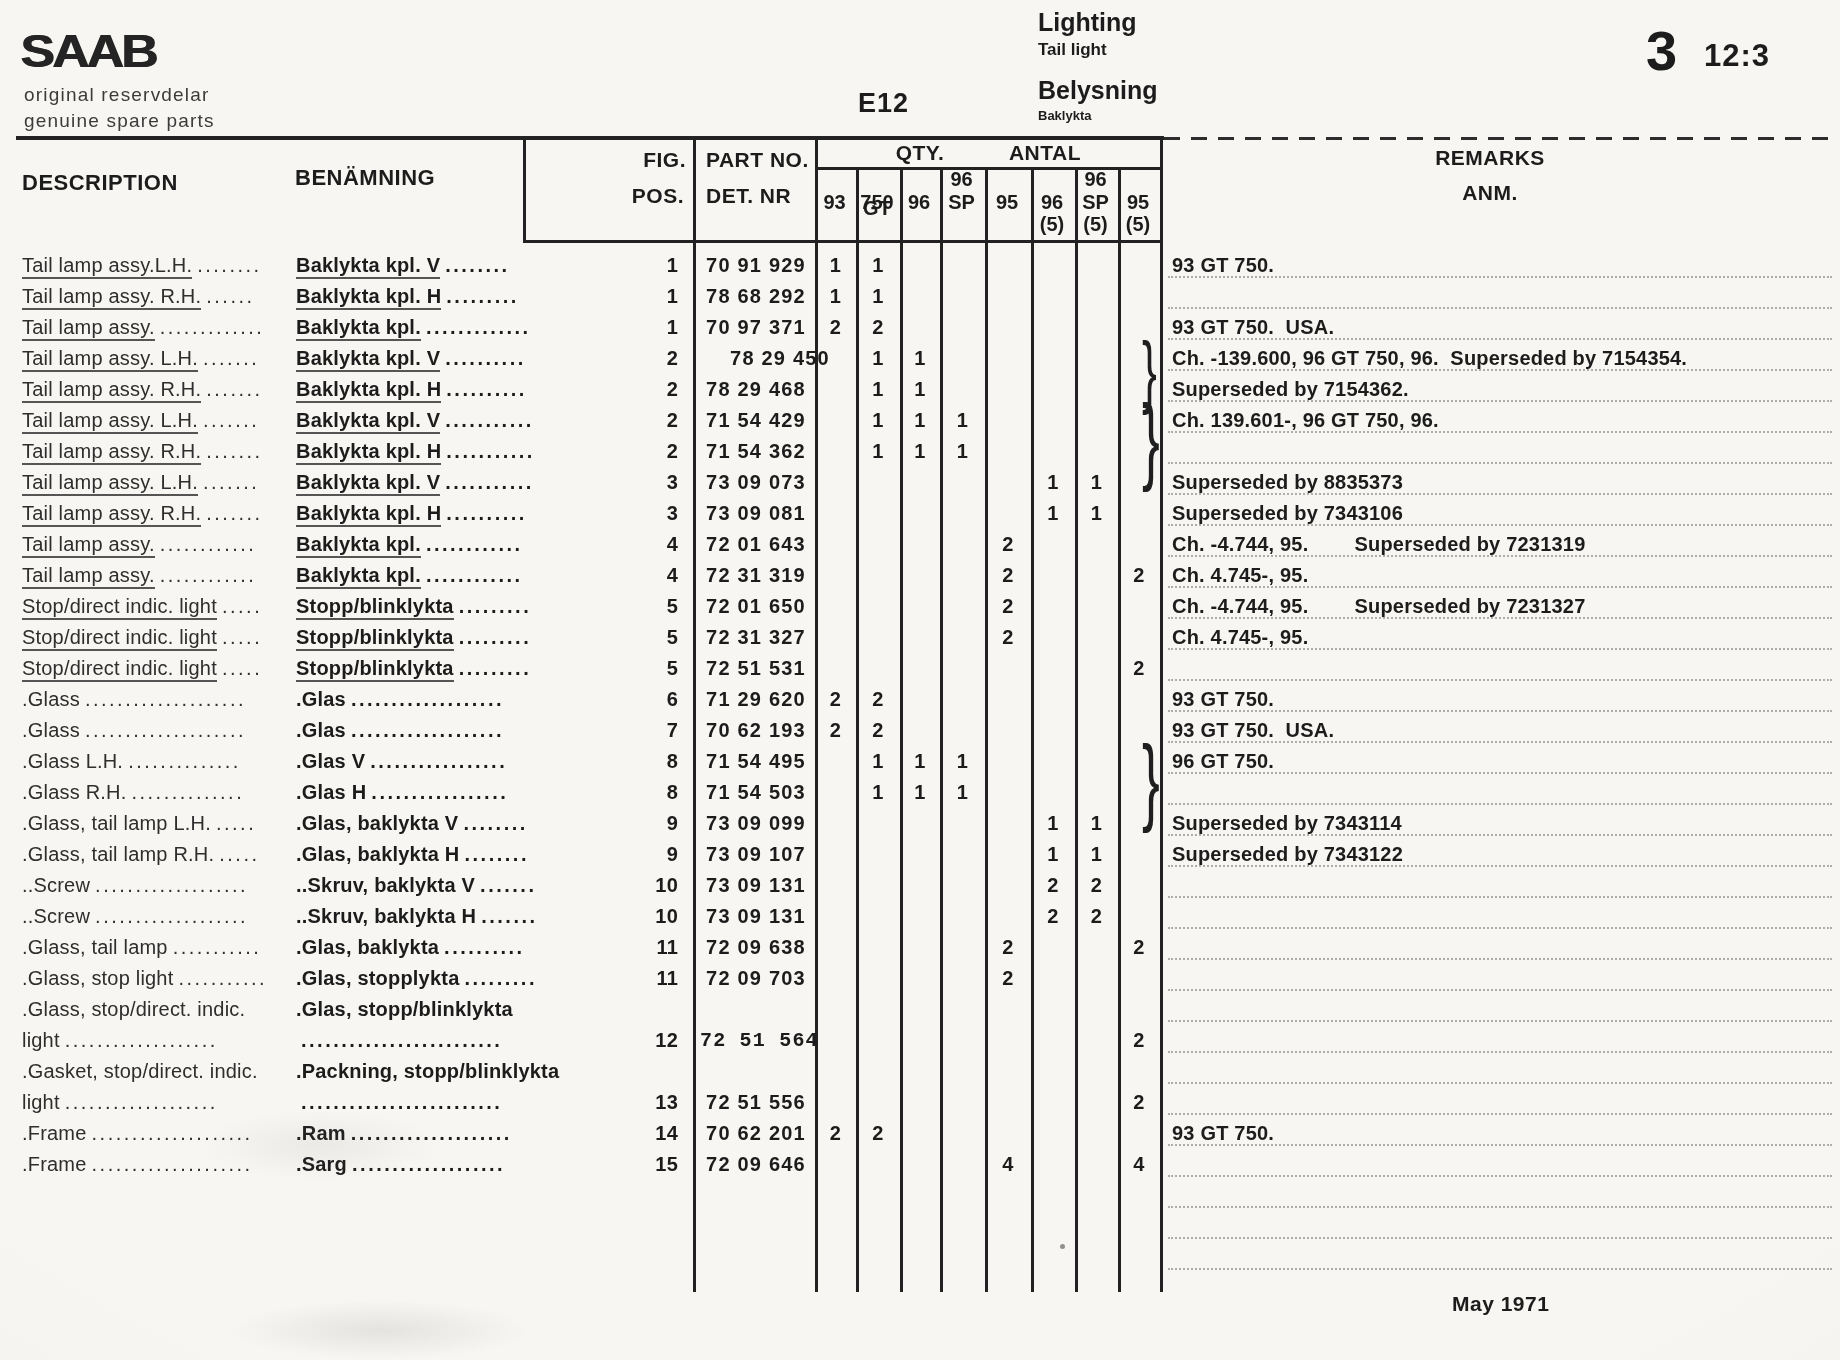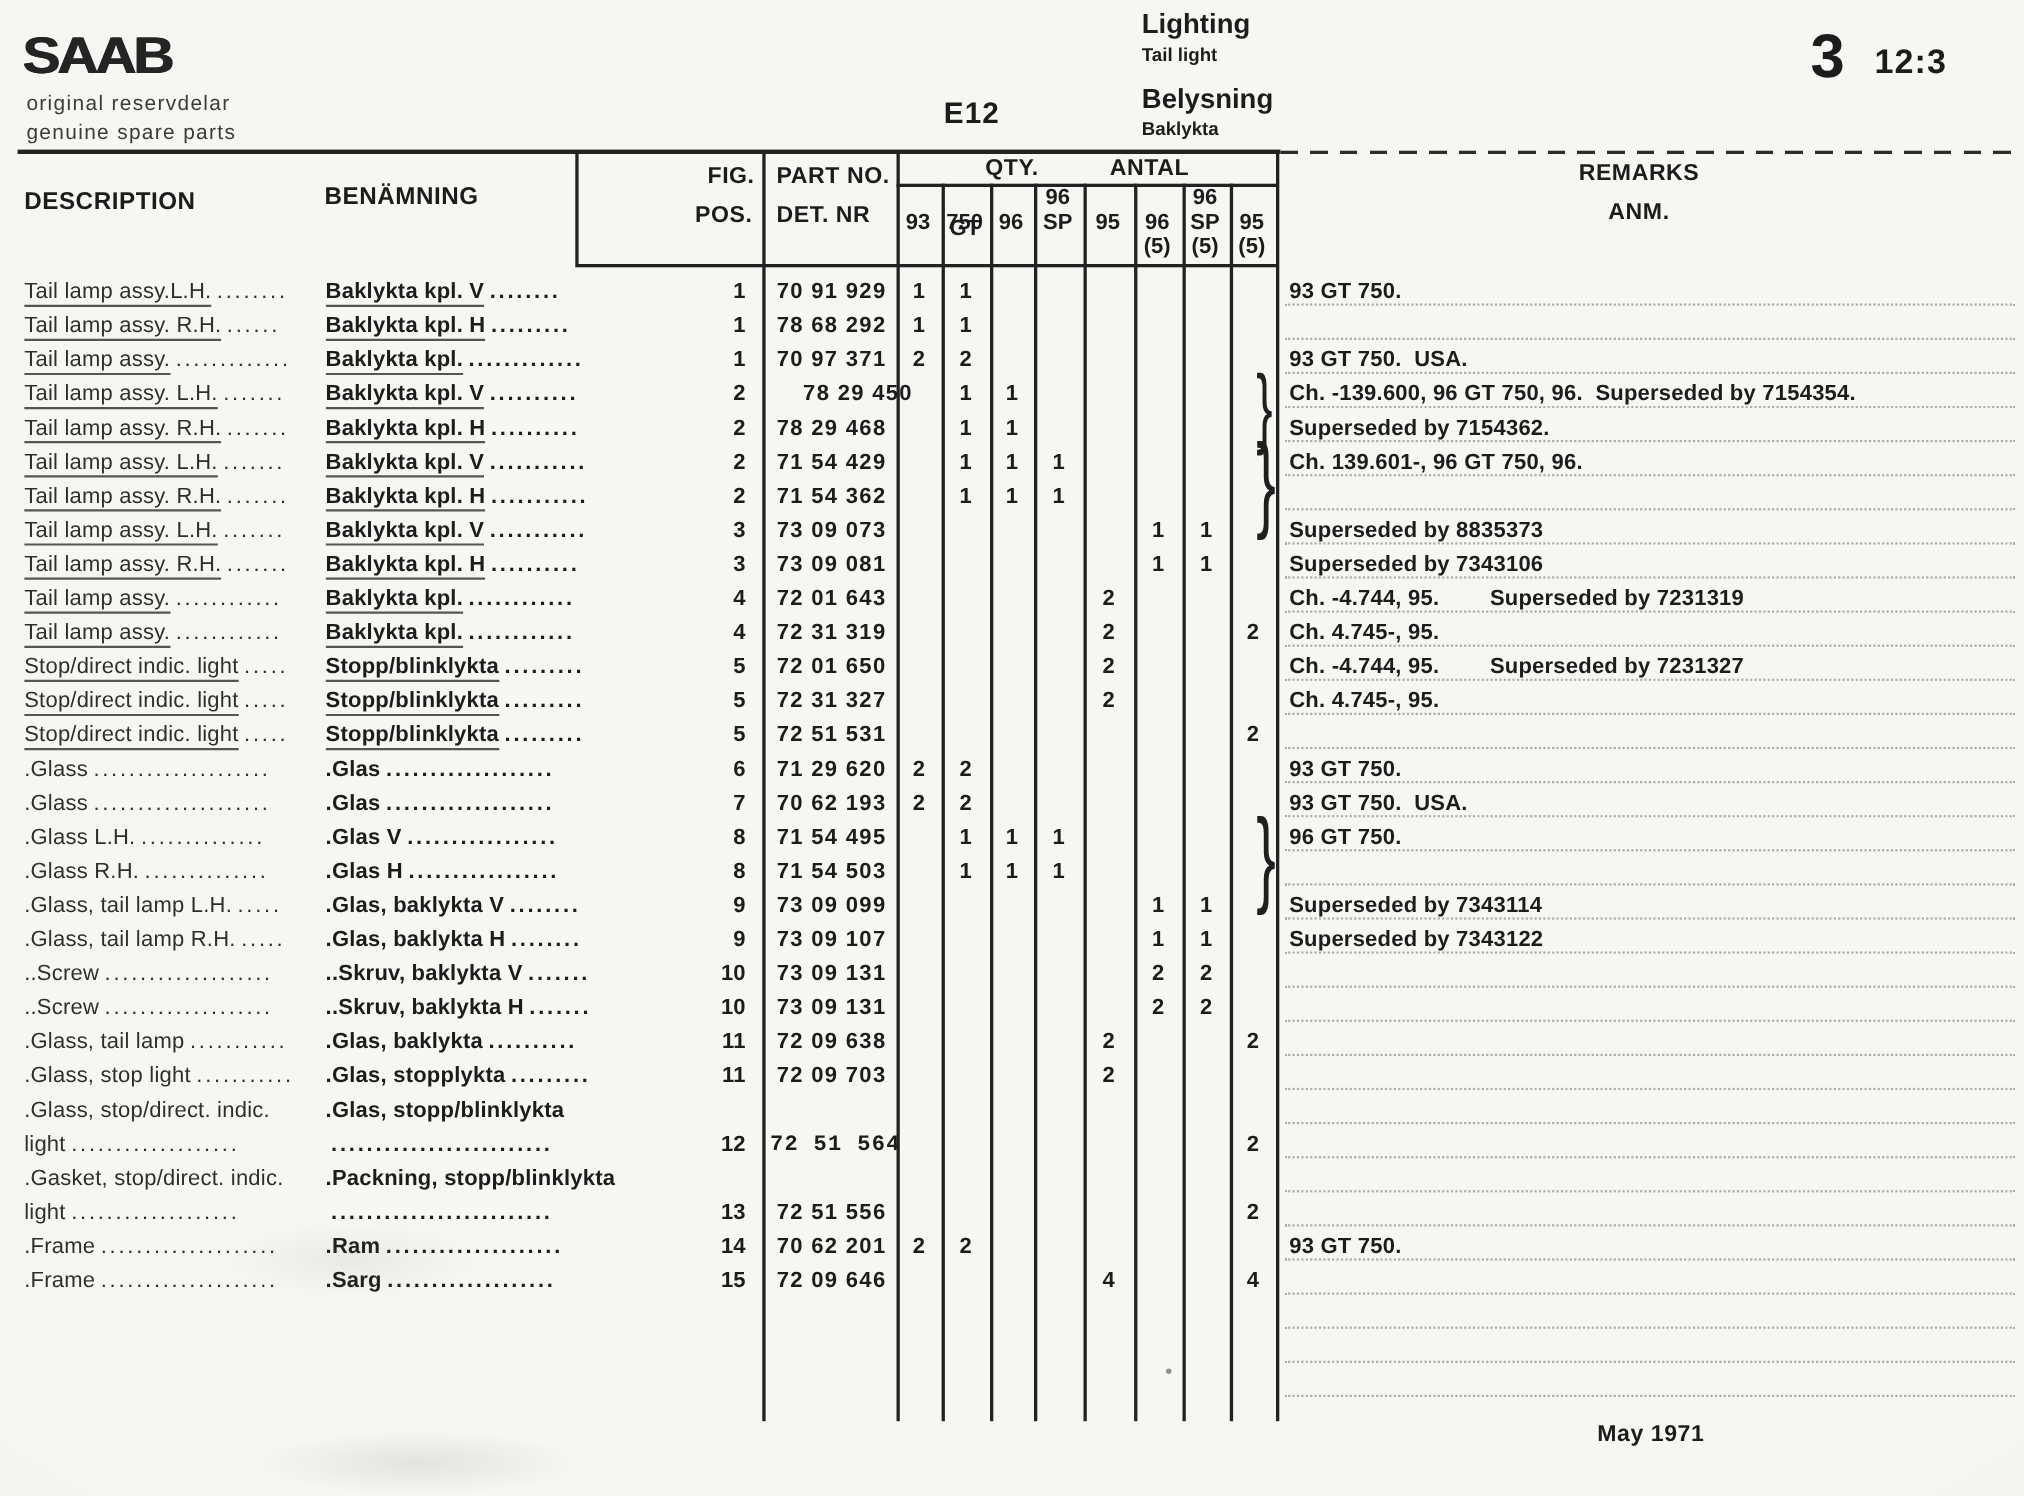--- a/index.html
+++ b/index.html
@@ -10,21 +10,21 @@
   }
   .abs { position:absolute; white-space:nowrap; }
   
   .saab-logo { left:20px; top:24px; font-size:52px; font-weight:900; letter-spacing:-3px;
     transform:scaleY(.9); transform-origin:left top; color:#242424; text-shadow:1px 0 0 #242424; }
   .brand-line { left:24px; font-size:19px; letter-spacing:1.2px; color:#3b3b3b; font-weight:500; }
   .section-code { left:858px; top:88px; font-size:27px; font-weight:800; letter-spacing:1px; }
   .subj-en   { left:1038px; top:8px;  font-size:25px; font-weight:800; }
   .subj-ensub{ left:1038px; top:40px; font-size:17px; font-weight:800; }
   .subj-sv   { left:1038px; top:76px; font-size:25px; font-weight:800; }
-  .subj-svsub{ left:1038px; top:108px;font-size:17px; font-weight:800; }
+  .subj-svsub{ left:1038px; top:108px;font-size:13px; font-weight:800; }
   .ref-major { left:1646px; top:18px; font-size:56px; font-weight:800; }
   .ref-minor { left:1704px; top:38px; font-size:31px; font-weight:800; letter-spacing:1px; }
   
   .rule-main { left:16px; top:136px; width:1148px; height:4px; background:#232323; }
   .rule-dash { left:1164px; top:137px; width:672px; height:3px;
     background:repeating-linear-gradient(90deg,#2d2d2d 0 16px, rgba(0,0,0,0) 16px 27px); }
   .vline { position:absolute; width:3px; background:#222; }
   .hline { position:absolute; height:3px; background:#222; }
   
   .th { position:absolute; font-weight:800; font-size:21px; letter-spacing:.5px; white-space:nowrap; }

